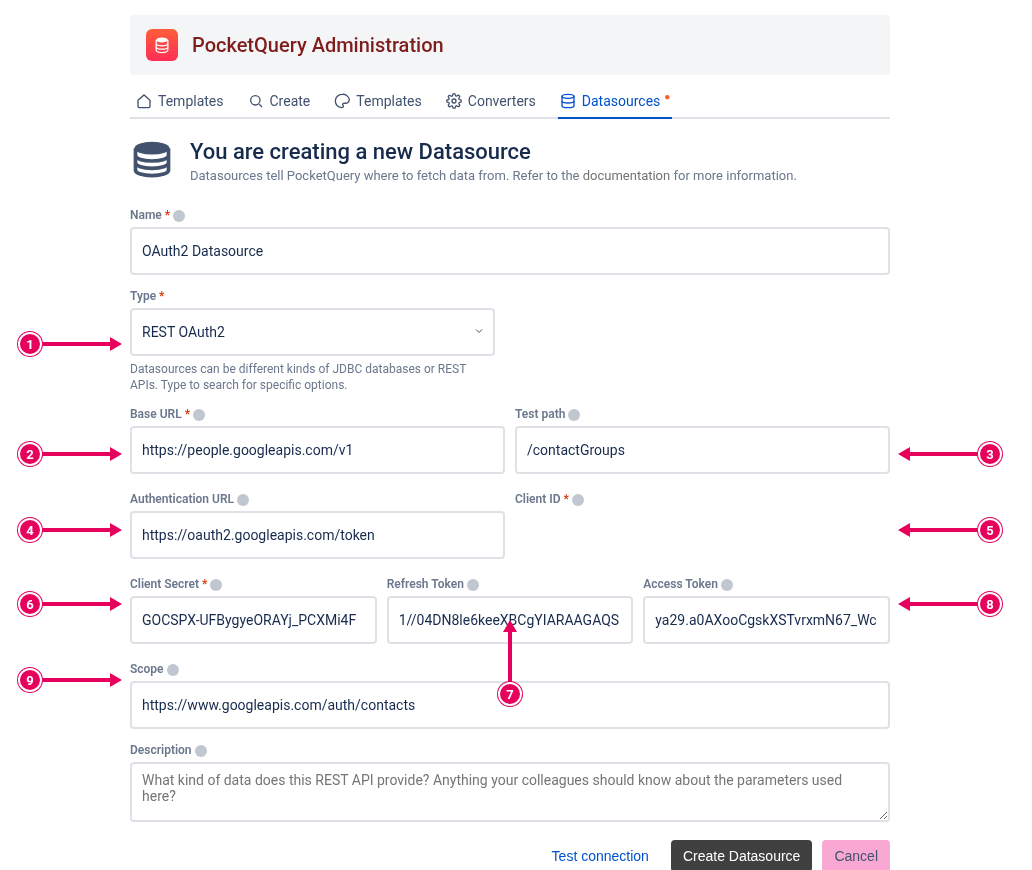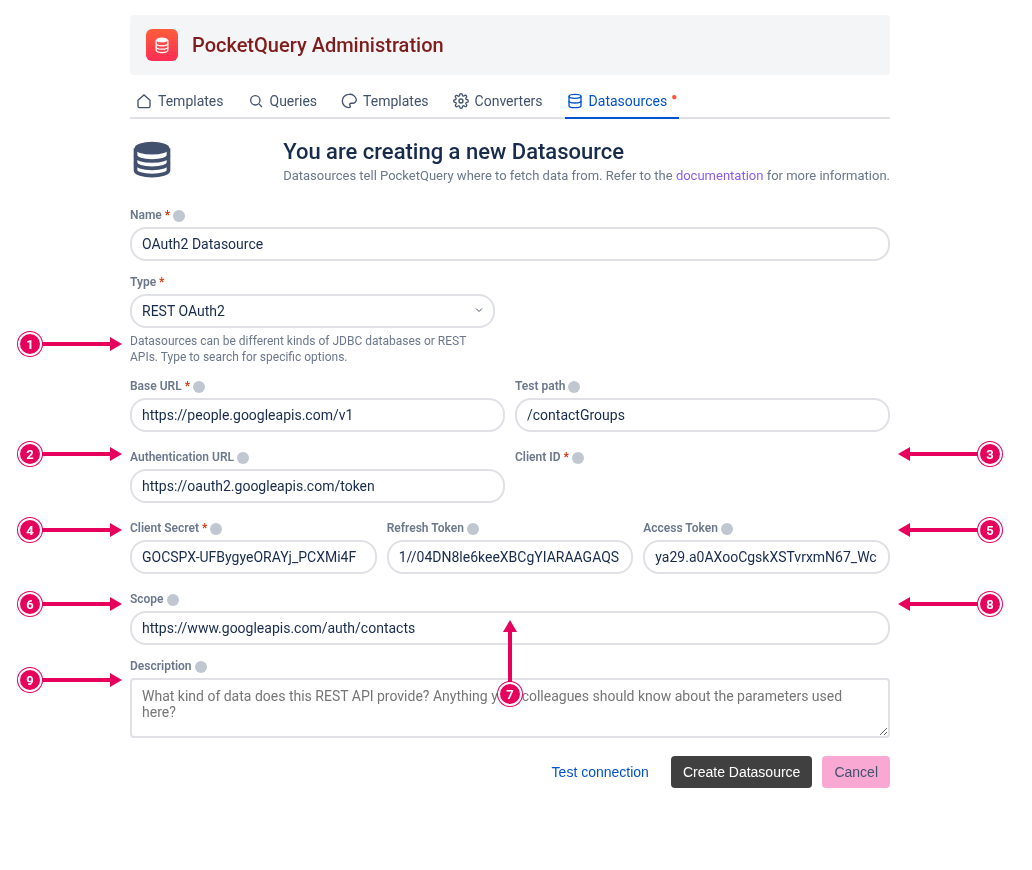--- a/index.html
+++ b/index.html
@@ -52,39 +52,39 @@
   border-bottom: 2px solid transparent;
   margin-bottom: -2px;
   font-size: 14px;
 }
 .tab.active { color: #0052cc; border-bottom-color: #0052cc; }
 .tab .ico { width: 16px; height: 16px; display: inline-flex; align-items: center; justify-content: center; }
 .tab-badge { color: #ff5630; font-size: 10px; margin-top:-10px; margin-left:-2px;}
 
 .form-area { padding: 20px 0 0 0; }
 
-.intro { display: flex; margin-bottom: 22px; justify-content: space-between; }
+.intro { display: flex; gap: 16px; margin-bottom: 22px; }
 .intro-icon svg { width: 44px; height: 44px; color:#42526e; }
 .intro-title { font-size: 22px; font-weight: 500; color:#172b4d; }
 .intro-sub { font-size: 13px; color:#6b778c; margin-top: 4px; }
-.intro-sub a { color:#8b5cf6; text-decoration:none; }
+.intro-sub a { color:#737373; text-decoration:none; }
 
 .field-row { display: flex; gap: 10px; margin-bottom: 4px; }
 .field { flex: 1; display: flex; flex-direction: column; margin-bottom: 14px; }
 .field.third { flex: 1; }
 
 .label { font-size: 12px; font-weight: 600; color:#6b778c; margin-bottom: 5px; display:flex; align-items:flex-end; gap:3px;}
 .req { color:#de350b; }
 .help-ico { width:12px; height:12px; border-radius:50%; background:#c1c7d0; display:inline-block; }
 
 .input, .select {
   width: 100%;
   border: 2px solid #dfe1e6;
-  border-radius: 16px;
-  padding: 7px 10px;
+  border-radius: 4px;
+  padding: 14px 10px;
   font-size: 14px;
   color:#172b4d;
   background:#fff;
   font-family: inherit;
 }
 .select { appearance:none; padding-right: 28px; background-image: none; position:relative;}
 .select-wrap { position:relative; }
 .select-wrap .chev { position:absolute; right:10px; top:50%; transform:translateY(-50%); pointer-events:none; color:#42526e;}
 .textarea {
   width: 100%; border:2px solid #dfe1e6; border-radius:4px; padding:8px 10px;
@@ -153,21 +153,21 @@
           </span>
         <span>Templates</span>
       </div>
       <div class="tab">
         <span class="ico">
             <svg viewBox="0 0 24 24" width="16" height="16" stroke="currentColor" fill="none" stroke-width="2">
               <circle cx="11" cy="11" r="7"></circle>
               <path d="m21 21-4.3-4.3"></path>
             </svg>
           </span>
-        <span>Queries</span>
+        <span>Create</span>
       </div>
       <div class="tab">
         <span class="ico">
             <svg viewBox="0 0 24 24" width="16" height="16" stroke="currentColor" fill="none" stroke-width="2">
               <path d="M12 2a10 10 0 1 0 0 20c1 0 2-.8 2-2 0-.5-.2-1-.5-1.3-.3-.4-.5-.8-.5-1.3 0-1.1.9-2 2-2h2.3A5.7 5.7 0 0 0 23 9.7 10 10 0 0 0 12 2"></path>
             </svg>
           </span>
         <span>Templates</span>
       </div>
       <div class="tab">

